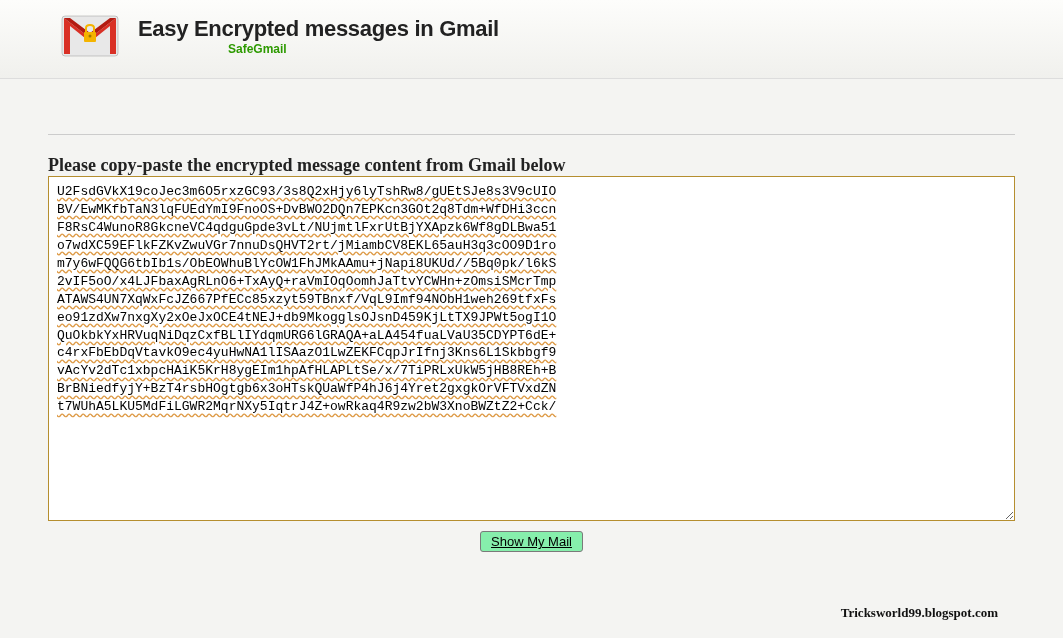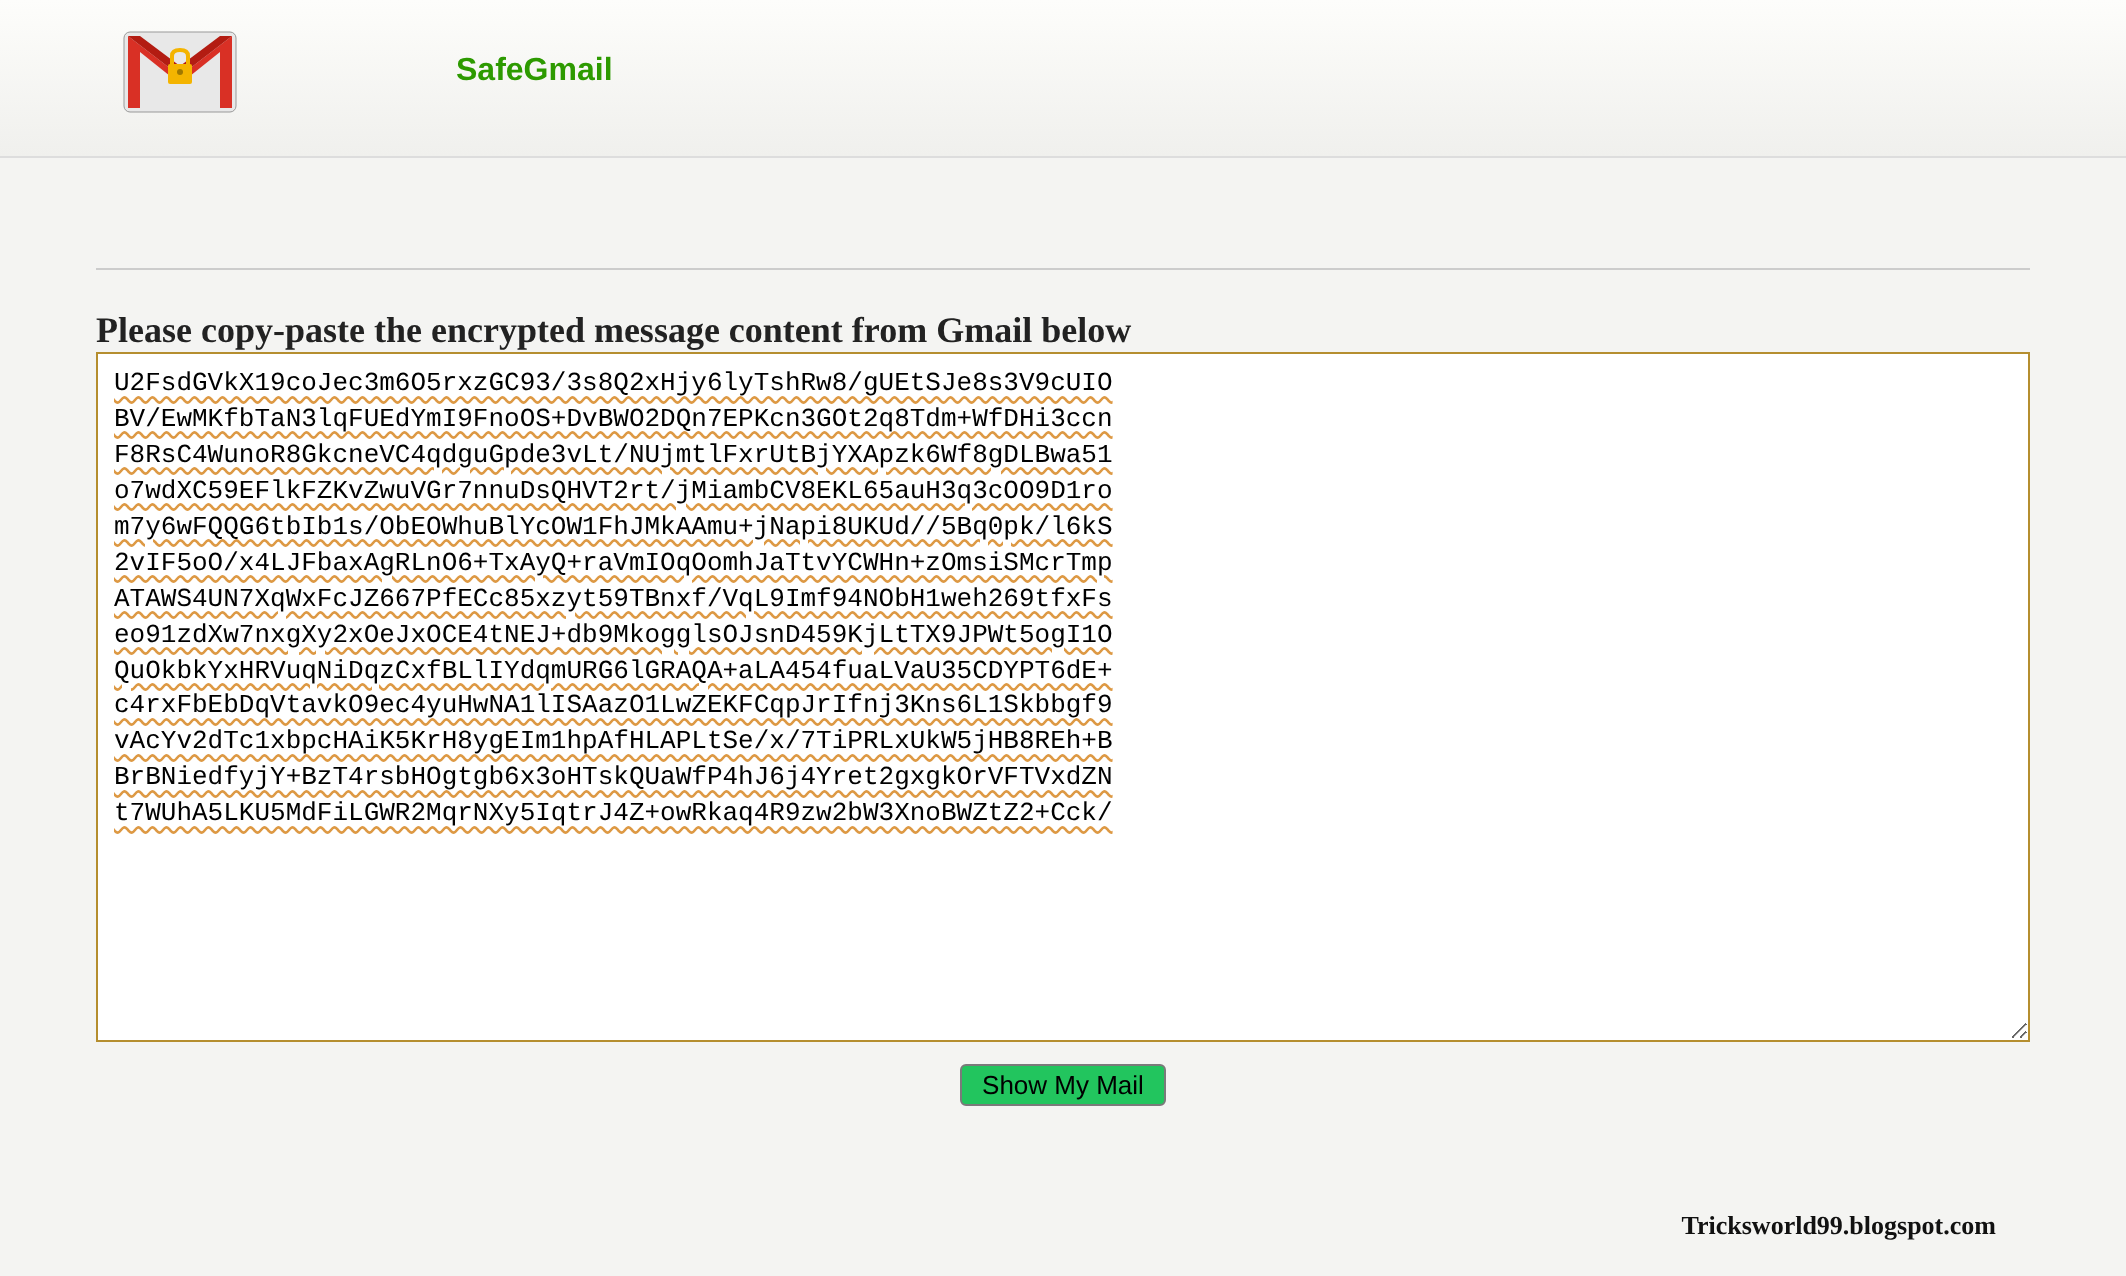--- a/index.html
+++ b/index.html
@@ -27,24 +27,24 @@
     .header-text { display: flex; flex-direction: column; }
     .header-title {
       font-family: 'Trebuchet MS', Verdana, sans-serif;
       font-size: 22px;
       font-weight: bold;
       color: #222;
       letter-spacing: -0.3px;
     }
     .header-subtitle {
       font-family: 'Trebuchet MS', Verdana, sans-serif;
-      font-size: 16px;
+      font-size: 12px;
       font-weight: bold;
       color: #2d9a00;
-      text-align: center;
+      text-align: left;
       margin-top: 0;
       margin-left: 90px;
     }
     .content {
       padding: 55px 48px 0 48px;
     }
     .section-title {
       font-family: Georgia, serif;
       font-size: 24px;
       font-weight: normal;
@@ -81,24 +81,25 @@
       text-underline-offset: 2px;
     }
     .button-row {
       text-align: center;
       margin-top: 6px;
     }
     .show-mail-btn {
       font-family: Arial, sans-serif;
       font-size: 13px;
       padding: 2px 10px;
-      background: #22c55e;
+      background: #86efac;
       border: 1px solid #7a7a7a;
       border-radius: 3px;
       cursor: pointer;
+      text-decoration: underline;
     }
     .watermark {
       position: absolute;
       right: 65px;
       top: 584px;
       font-family: Georgia, serif;
       font-size: 13px;
       font-weight: bold;
       color: #111;
       pointer-events: none;
@@ -113,20 +114,21 @@
     <svg viewBox="0 0 60 48">
       <rect x="2" y="4" width="56" height="40" rx="3" fill="#e8e8e8" stroke="#999" stroke-width="0.5"></rect>
       <path d="M 4 6 L 30 26 L 56 6 L 56 42 L 50 42 L 50 14 L 30 30 L 10 14 L 10 42 L 4 42 Z" fill="#d93025"></path>
       <path d="M 4 6 L 30 26 L 56 6 L 50 6 L 30 21 L 10 6 Z" fill="#b31c12"></path>
       <rect x="24" y="20" width="12" height="10" rx="1" fill="#f4b400"></rect>
       <path d="M 26 20 L 26 16 Q 26 13 30 13 Q 34 13 34 16 L 34 20" fill="none" stroke="#f4b400" stroke-width="2"></path>
       <circle cx="30" cy="24" r="1.5" fill="#a07800"></circle>
     </svg>
   </div>
   <div class="header-text">
+    <div class="header-title">Easy Encrypted messages in Gmail</div>
     <div class="header-subtitle">SafeGmail</div>
   </div>
 </div>
 
 <div class="content">
   <hr class="divider">
   <div class="instruction">Please copy-paste the encrypted message content from Gmail below</div>
   <textarea class="cipher-input" spellcheck="true" style="">U2FsdGVkX19coJec3m6O5rxzGC93/3s8Q2xHjy6lyTshRw8/gUEtSJe8s3V9cUIO
 BV/EwMKfbTaN3lqFUEdYmI9FnoOS+DvBWO2DQn7EPKcn3GOt2q8Tdm+WfDHi3ccn
 F8RsC4WunoR8GkcneVC4qdguGpde3vLt/NUjmtlFxrUtBjYXApzk6Wf8gDLBwa51

